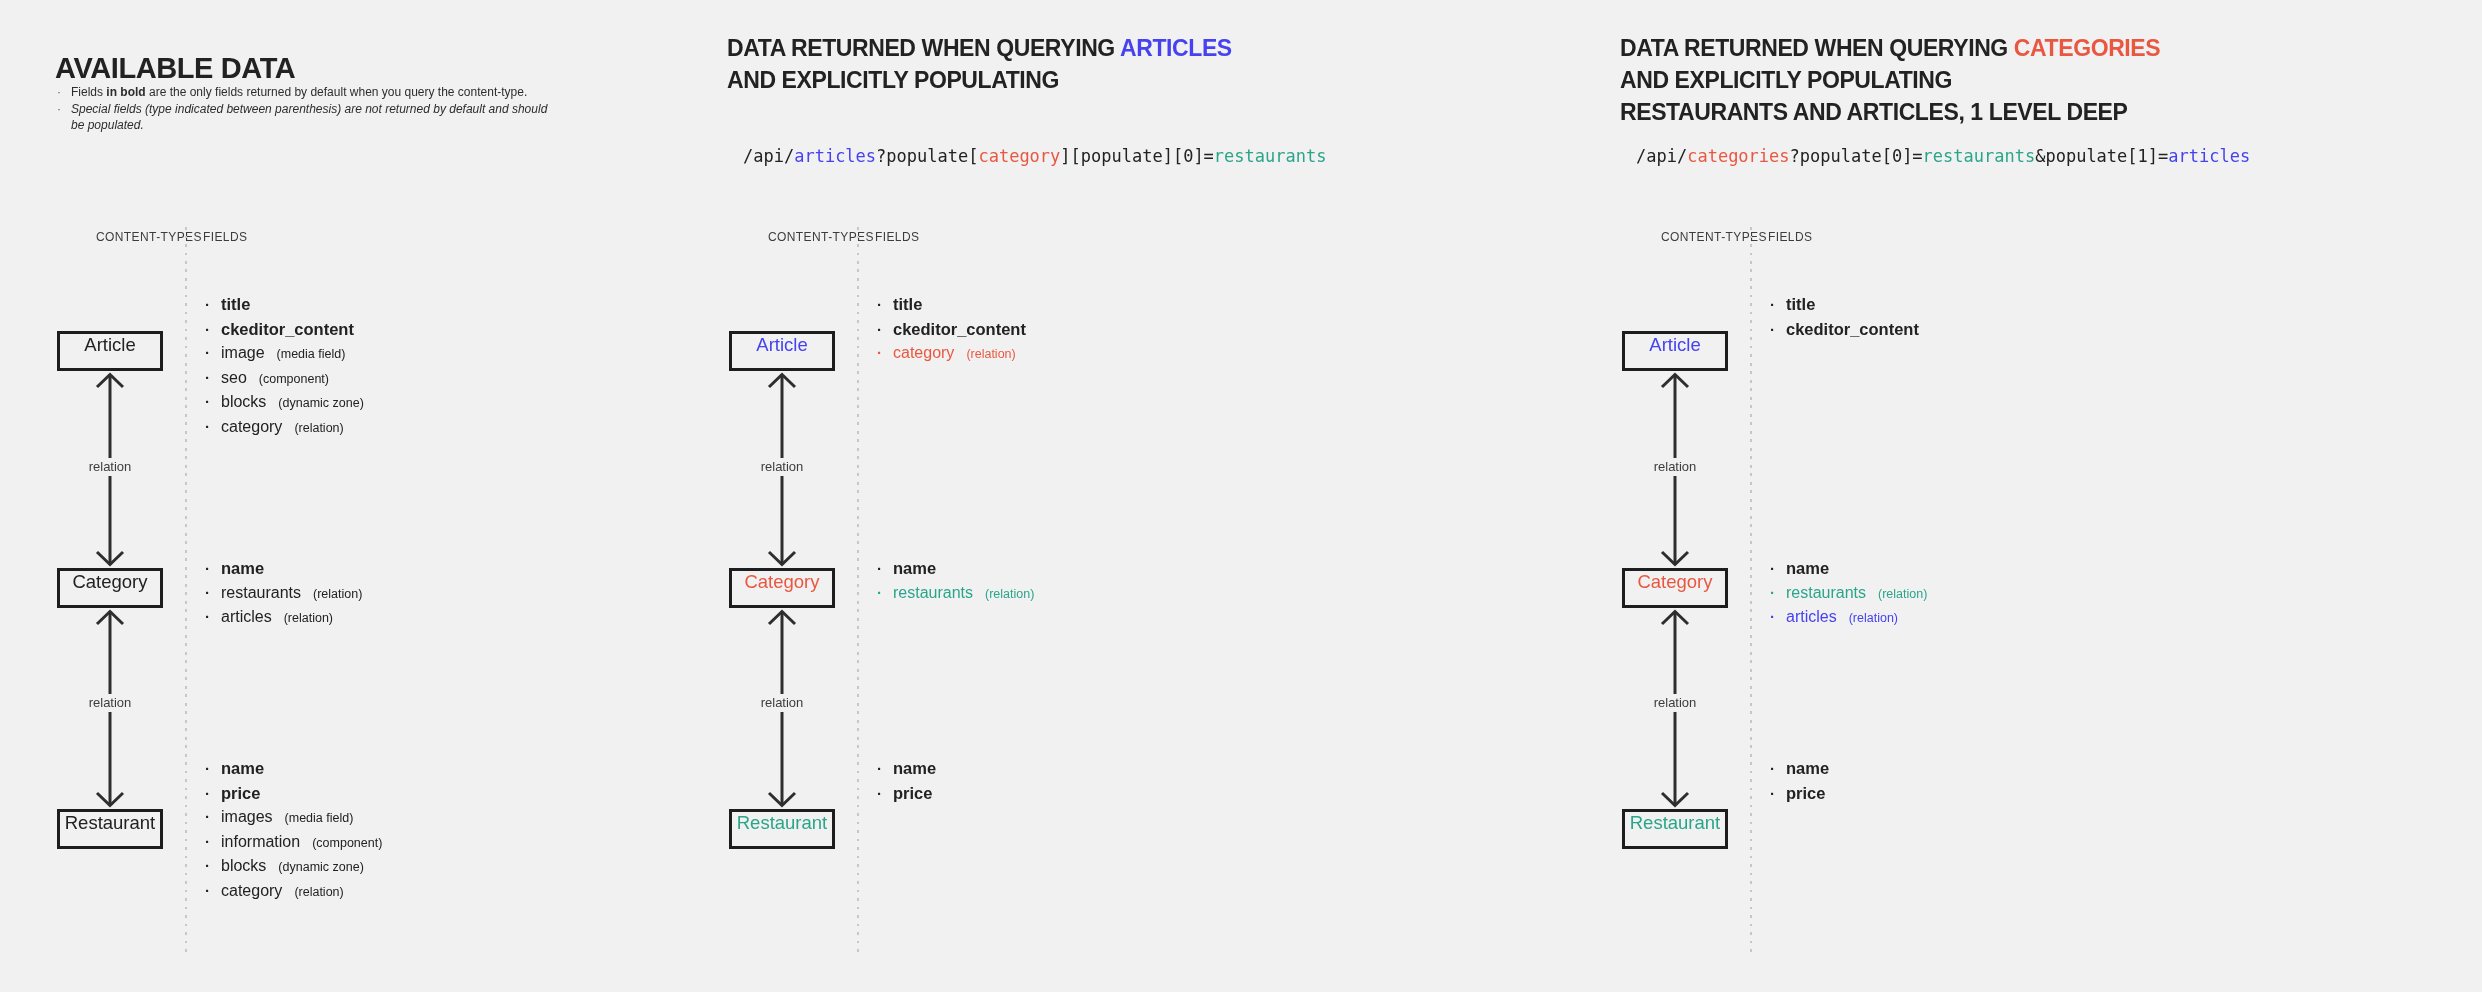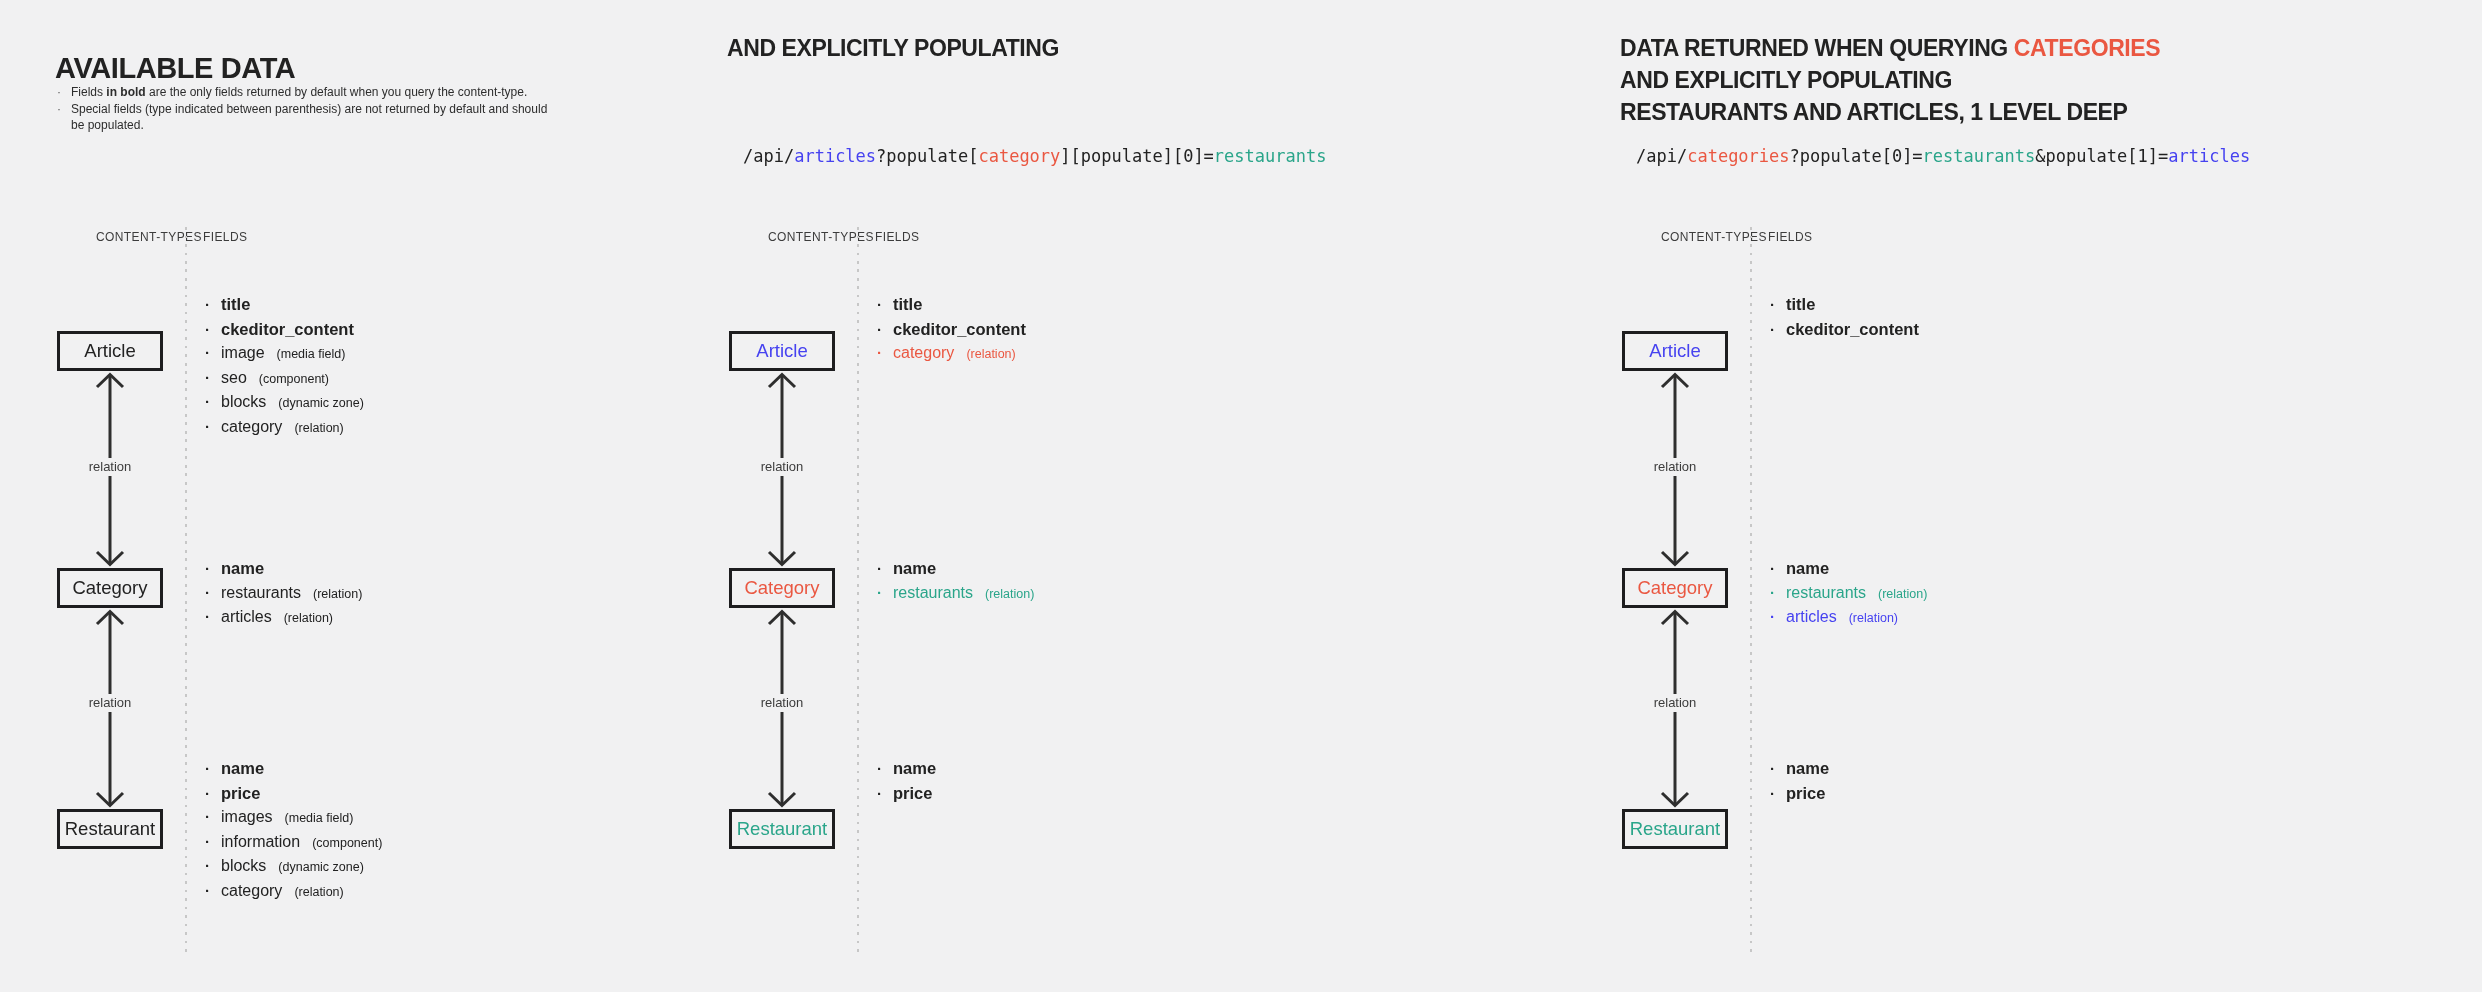--- a/index.html
+++ b/index.html
@@ -18,34 +18,34 @@
   .col3{left:1620px;width:860px;}
 
   
   .title{position:absolute;left:0;top:32px;margin:0;font-weight:bold;
          font-size:23px;line-height:32px;letter-spacing:-0.4px;color:var(--c-ink);white-space:nowrap;}
   .title .tl{display:block;}
   .title-xl{font-size:29px;top:52px;}
   .notes{position:absolute;left:2px;top:84px;font-size:12px;color:var(--c-note);}
   .note{display:flex;gap:9px;line-height:16.5px;}
   .ndot{width:5px;opacity:.8;}
-  .nwrap{max-width:480px;display:inline-block;}
+  .nwrap{max-width:480px;display:inline-block;font-style:italic;}
   .api{position:absolute;left:16px;top:146px;font-family:"DejaVu Sans Mono",monospace;
        font-size:17px;letter-spacing:0;white-space:nowrap;color:var(--c-ink);}
 
   
   .ct-label,.f-label{position:absolute;top:230px;font-size:12px;letter-spacing:.4px;color:var(--c-muted);white-space:nowrap;}
   .ct-label{left:2px;margin-left:39px;}
   .f-label{left:148px;}
   .dots{position:absolute;left:130px;top:227px;width:2px;height:731px;
         background-image:repeating-linear-gradient(to bottom,var(--c-dots) 0 2.5px,transparent 2.5px 8.5px);}
 
   
   .node{position:absolute;left:2px;width:100px;height:34px;border:3px solid var(--c-border);
-        display:flex;align-items:center;justify-content:center;font-size:18.5px;background:var(--c-bg);}
+        display:flex;justify-content:center;font-size:18.5px;background:var(--c-bg);}
   .n1{top:331px}.n2{top:568px}.n3{top:809px}
 
   
   .conn{position:absolute;left:37px;}
   .conn.a{top:372px}.conn.b{top:609px}
   .conn path,.conn line{stroke:var(--c-arrow);stroke-width:3;fill:none;}
   .rel{position:absolute;left:55px;transform:translateX(-50%);top:458px;
        background:var(--c-bg);padding:1px 4px;font-size:13px;line-height:16px;color:var(--c-muted);}
   .rel.b{top:694px}
 
@@ -186,20 +186,21 @@
       <div class="frow" data-color="ink">
         <span class="fdot">·</span>
         <span class="fname" data-bold="false">category</span>
         <span class="ftype">(relation)</span>
       </div>
     </div>
   </section>
 
   <section class="col col2">
     <h2 class="title">
+      <span class="tl"><span>DATA RETURNED WHEN QUERYING </span><span data-color="blue">ARTICLES</span></span>
       <span class="tl">AND EXPLICITLY POPULATING</span>
     </h2>
 
     <div class="api">
       <span data-color="ink">/api/</span><span data-color="blue">articles</span><span data-color="ink">?populate[</span><span data-color="red">category</span><span data-color="ink">][populate][0]=</span><span data-color="teal">restaurants</span>
     </div>
 
     <div class="ct-label">CONTENT-TYPES</div>
     <div class="f-label">FIELDS</div>
     <div class="dots"></div>

